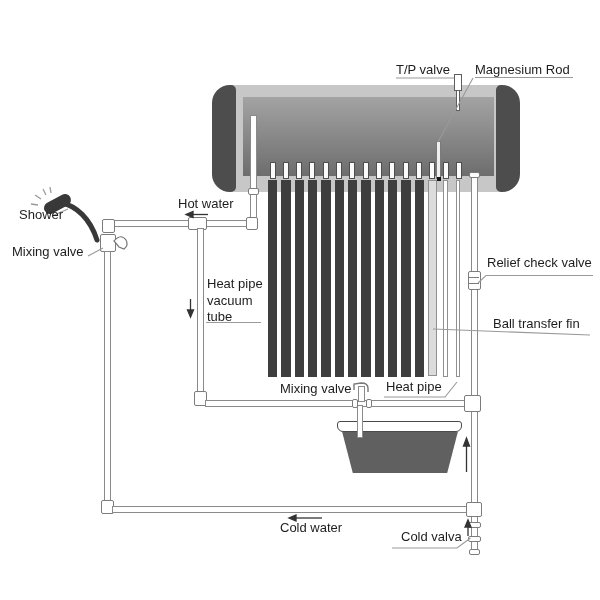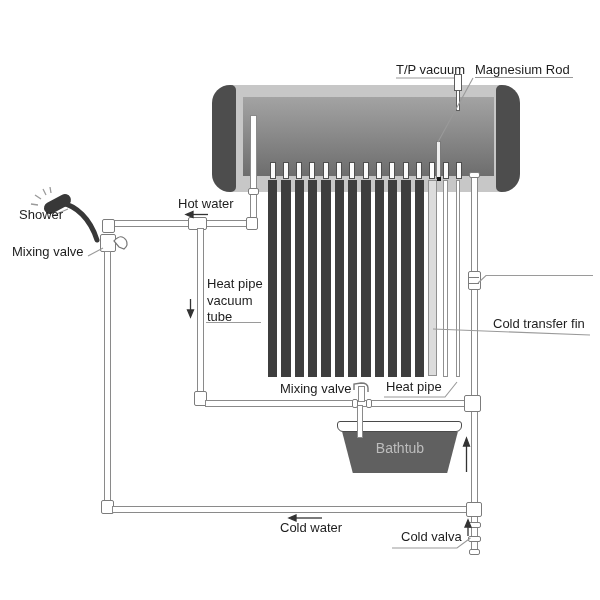--- a/index.html
+++ b/index.html
@@ -86,21 +86,20 @@
   <div class="fit" style="left:468.5px;top:172px;width:11px;height:6px;"></div>
   <div class="fit" style="left:467.5px;top:271px;width:13px;height:19px;"></div>
   <div class="fit" style="left:463.5px;top:394.5px;width:17px;height:17px;"></div>
   <div class="fit" style="left:466px;top:502px;width:16px;height:15px;"></div>
   <div class="fit" style="left:467.5px;top:522px;width:13px;height:6px;"></div>
   <div class="fit" style="left:467.5px;top:536px;width:13px;height:6px;"></div>
   <div class="fit" style="left:468.5px;top:549px;width:11px;height:6px;"></div>
 
   <div style="position:absolute;left:337px;top:421px;width:125px;height:11px;background:#fff;border:1.3px solid #4a4a4a;box-sizing:border-box;border-radius:3px 3px 6px 6px;"></div>
   <div style="position:absolute;left:341px;top:432px;width:118px;height:41px;background:#606060;clip-path:polygon(1% 0,99% 0,90% 100%,10% 100%);"></div>
-  <div class="lbl" style="left:340px;top:441px;width:120px;text-align:center;color:#bdbdbd;font-size:14px;">Bathtub</div>
 
   <div class="pipe" style="left:356.5px;top:405px;width:6.5px;height:33px;"></div>
   <div class="pipe" style="left:357.5px;top:386px;width:7px;height:16px;"></div>
   <div class="fit" style="left:352px;top:399px;width:6px;height:9px;"></div>
   <div class="fit" style="left:365.5px;top:399px;width:6px;height:9px;"></div>
 
   <svg width="600" height="600" viewBox="0 0 600 600">
 
     <path d="M 62 203 C 76 206, 90 218, 97 240" stroke="#383838" stroke-width="5" fill="none" stroke-linecap="round"></path>
     <line x1="50" y1="208" x2="65" y2="200" stroke="#383838" stroke-width="12" stroke-linecap="round"></line>
@@ -141,27 +140,28 @@
       <polygon points="187.5,310 193.5,310 190.5,317"></polygon>
       <line x1="322" y1="518" x2="296" y2="518"></line>
       <polygon points="296,515 296,521 289,518"></polygon>
       <line x1="466.5" y1="472" x2="466.5" y2="446"></line>
       <polygon points="463.5,446 469.5,446 466.5,438"></polygon>
       <line x1="468" y1="536" x2="468" y2="527"></line>
       <polygon points="465,527 471,527 468,520"></polygon>
     </g>
   </svg>
 
-  <div class="lbl" style="left:396px;top:63px;">T/P vacuum</div>
+  <div class="lbl" style="left:396px;top:63px;">T/P valve</div>
   <div class="lbl" style="left:475px;top:63px;">Magnesium Rod</div>
   <div class="lbl" style="left:19px;top:208px;">Shower</div>
   <div class="lbl" style="left:12px;top:245px;">Mixing valve</div>
   <div class="lbl" style="left:178px;top:197px;text-align:center;">Hot water</div>
   <div class="lbl" style="left:207px;top:276px;white-space:pre-line;line-height:16.5px;">Heat pipe
 vacuum
 tube</div>
-  <div class="lbl" style="left:493px;top:317px;">Cold transfer fin</div>
+  <div class="lbl" style="left:487px;top:256px;">Relief check valve</div>
+  <div class="lbl" style="left:493px;top:317px;">Ball transfer fin</div>
   <div class="lbl" style="left:280px;top:382px;">Mixing valve</div>
   <div class="lbl" style="left:386px;top:380px;">Heat pipe</div>
   <div class="lbl" style="left:273px;top:521px;margin-left:7px;">Cold water</div>
   <div class="lbl" style="left:401px;top:530px;">Cold valva</div>
 
 </div>
 
 </body></html>

